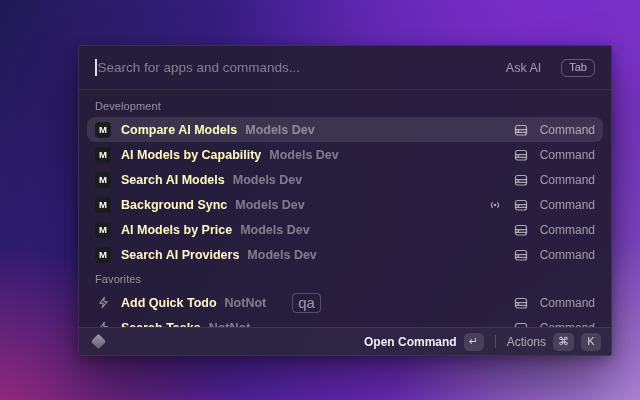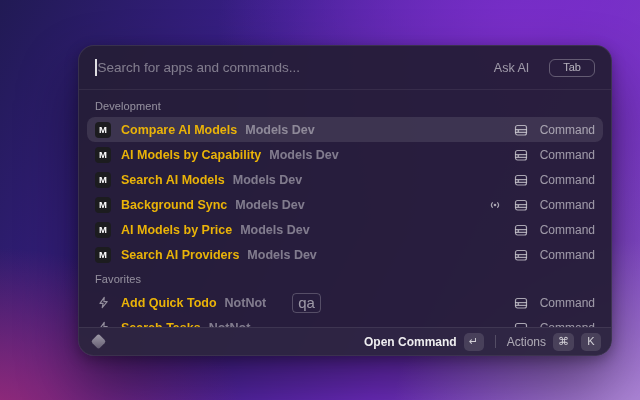--- a/index.html
+++ b/index.html
@@ -11,21 +11,21 @@
       radial-gradient(48% 55% at 82% 8%, rgba(122,46,201,0.95) 0%, rgba(122,46,201,0) 100%),
       radial-gradient(55% 60% at 100% 102%, rgba(176,138,216,0.95) 0%, rgba(176,138,216,0) 70%),
       radial-gradient(62% 68% at -2% 106%, rgba(161,43,121,0.95) 0%, rgba(161,43,121,0) 65%),
       linear-gradient(118deg, #211a54 0%, #3b1f8c 35%, #6f2cc4 68%, #8a53c9 100%);
   }
 
   .launcher {
     position: absolute; left: 78px; top: 45px; width: 534px; height: 311px;
     background: rgba(37,29,56,0.96);
     border: 1px solid rgba(255,255,255,0.09);
-    border-radius: 16px;
+    border-radius: 2px;
     box-shadow: 0 30px 60px rgba(0,0,0,0.45), 0 4px 14px rgba(0,0,0,0.3);
     display: flex; flex-direction: column;
     overflow: hidden;
   }
 
   
   .search-bar {
     height: 44px; flex: 0 0 44px;
     display: flex; align-items: center;
     padding: 0 16px;
@@ -39,21 +39,21 @@
     flex: 1; background: transparent; border: none; outline: none;
     font-family: "Liberation Sans", sans-serif;
     font-size: 13.5px; color: #fff; min-width: 0;
   }
   .search-input::placeholder { color: rgba(255,255,255,0.42); }
   .askai { display: flex; align-items: center; gap: 20px; flex: 0 0 auto; }
   .askai-label { font-size: 12.5px; color: rgba(255,255,255,0.55); }
   .key-outline {
     font-size: 11px; color: rgba(255,255,255,0.65);
     border: 1px solid rgba(255,255,255,0.28); border-radius: 6px;
-    padding: 2px 13px 3px; line-height: 1;
+    padding: 2px 7px 3px; line-height: 1;
   }
 
   
   .list { flex: 1 1 auto; overflow: hidden; padding: 4px 8px 0; }
   .section-label {
     font-size: 11px; font-weight: 500; color: rgba(255,255,255,0.5);
     padding: 6px 8px 5px; letter-spacing: 0.1px;
   }
   .row {
     height: 25px; display: flex; align-items: center;
@@ -61,21 +61,21 @@
     cursor: default;
   }
   .row.selected { background: rgba(255,255,255,0.1); }
   .app-icon {
     width: 16px; height: 16px; border-radius: 4px; background: #1c1c1f;
     color: #fff; font-size: 9.5px; font-weight: 700;
     display: flex; align-items: center; justify-content: center;
     flex: 0 0 auto; margin-right: 10px;
   }
   .bolt-wrap { width: 16px; height: 16px; display: flex; align-items: center; justify-content: center; flex: 0 0 auto; margin-right: 10px; }
-  .row-title { font-size: 12.5px; font-weight: 600; color: #eab308; white-space: nowrap; }
+  .row-title { font-size: 12.5px; font-weight: 600; color: #fef9c3; white-space: nowrap; }
   .row-subtitle { font-size: 12.5px; color: rgba(255,255,255,0.42); margin-left: 8px; white-space: nowrap; font-weight: bold; }
   .alias-badge {
     margin-left: 26px; font-size: 15px; color: rgba(255,255,255,0.55);
     border: 1px solid rgba(255,255,255,0.22); border-radius: 4px;
     padding: 1px 5px 2px; line-height: 1;
   }
   .row-spacer { flex: 1; }
   .row-right { display: flex; align-items: center; gap: 12px; flex: 0 0 auto; }
   .type-label { font-size: 12px; color: rgba(255,255,255,0.55); }
   .icon-svg { display: block; }

